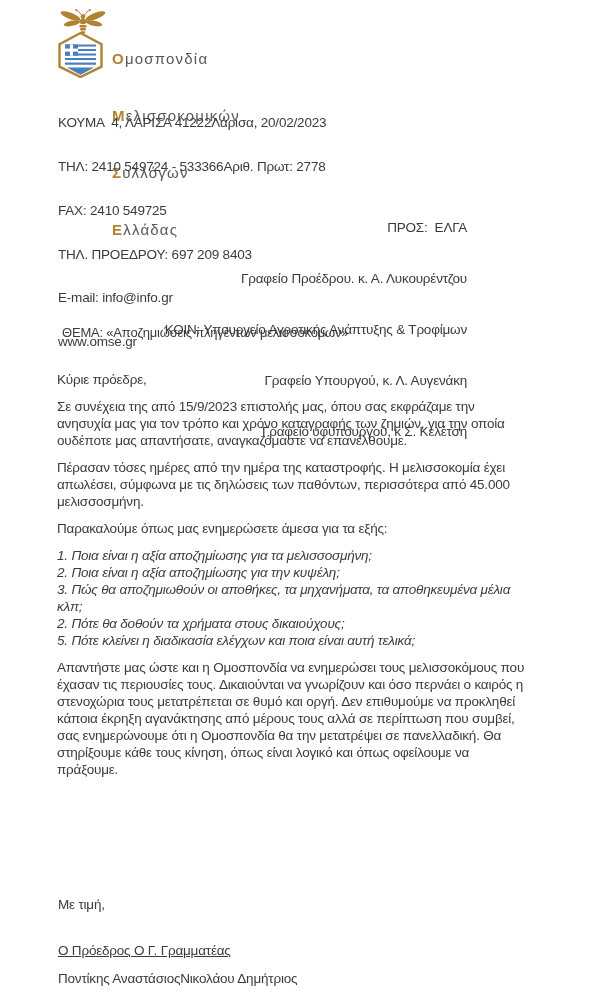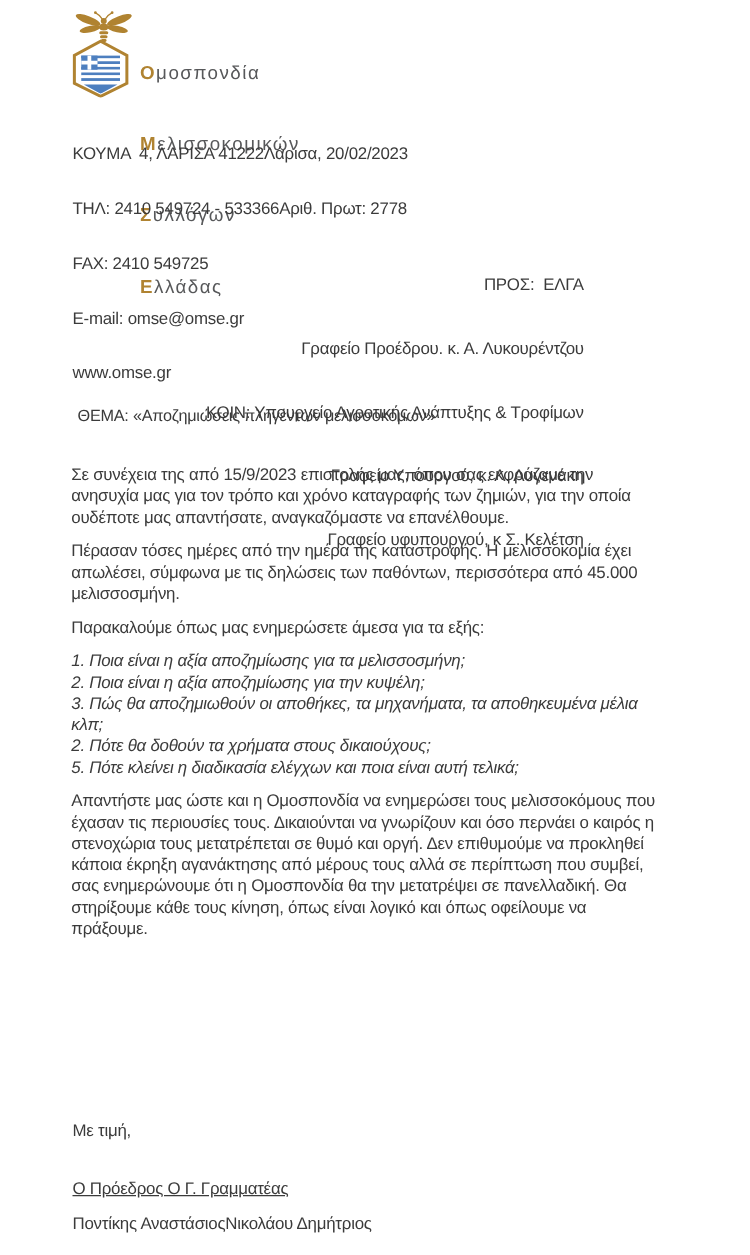--- a/index.html
+++ b/index.html
@@ -157,35 +157,37 @@
     <div><span class="initial">Ο</span><span>μοσπονδία</span></div>
     <div><span class="initial">Μ</span><span>ελισσοκομικών</span></div>
     <div><span class="initial">Σ</span><span>υλλόγων</span></div>
     <div><span class="initial">Ε</span><span>λλάδας</span></div>
   </div>
 
   <div class="contact">
     <div>ΚΟΥΜΑ  4, ΛΑΡΙΣΑ 41222Λάρισα, 20/02/2023</div>
     <div>ΤΗΛ: 2410 549724 - 533366Αριθ. Πρωτ: 2778</div>
     <div>FAX: 2410 549725</div>
-    <div>E-mail: omse@omse.gr</div>
+    <div>ΤΗΛ. ΠΡΟΕΔΡΟΥ: 697 209 8403</div>
+    <div>E-mail: info@info.gr</div>
     <div>www.omse.gr</div>
   </div>
 
   <div class="recipient">
     <div>ΠΡΟΣ:  ΕΛΓΑ</div>
     <div>Γραφείο Προέδρου. κ. Α. Λυκουρέντζου</div>
     <div>ΚΟΙΝ: Υπουργείο Αγροτικής Ανάπτυξης &amp; Τροφίμων</div>
     <div>Γραφείο Υπουργού, κ. Λ. Αυγενάκη</div>
     <div>Γραφείο υφυπουργού, κ Σ. Κελέτση</div>
   </div>
 
   <div class="subject">ΘΕΜΑ: «Αποζημιώσεις πληγέντων μελισσοκόμων»</div>
 
   <div class="body-text">
+    <p>Κύριε πρόεδρε,</p>
     <p>Σε συνέχεια της από 15/9/2023 επιστολής μας, όπου σας εκφράζαμε την ανησυχία μας για τον τρόπο και χρόνο καταγραφής των ζημιών, για την οποία ουδέποτε μας απαντήσατε, αναγκαζόμαστε να επανέλθουμε.</p>
     <p>Πέρασαν τόσες ημέρες από την ημέρα της καταστροφής. Η μελισσοκομία έχει απωλέσει, σύμφωνα με τις δηλώσεις των παθόντων, περισσότερα από 45.000 μελισσοσμήνη.</p>
     <p>Παρακαλούμε όπως μας ενημερώσετε άμεσα για τα εξής:</p>
     <div class="qlist">
       <div>1. Ποια είναι η αξία αποζημίωσης για τα μελισσοσμήνη;</div>
       <div>2. Ποια είναι η αξία αποζημίωσης για την κυψέλη;</div>
       <div>3. Πώς θα αποζημιωθούν οι αποθήκες, τα μηχανήματα, τα αποθηκευμένα μέλια κλπ;</div>
       <div>2. Πότε θα δοθούν τα χρήματα στους δικαιούχους;</div>
       <div>5. Πότε κλείνει η διαδικασία ελέγχων και ποια είναι αυτή τελικά;</div>
     </div>

